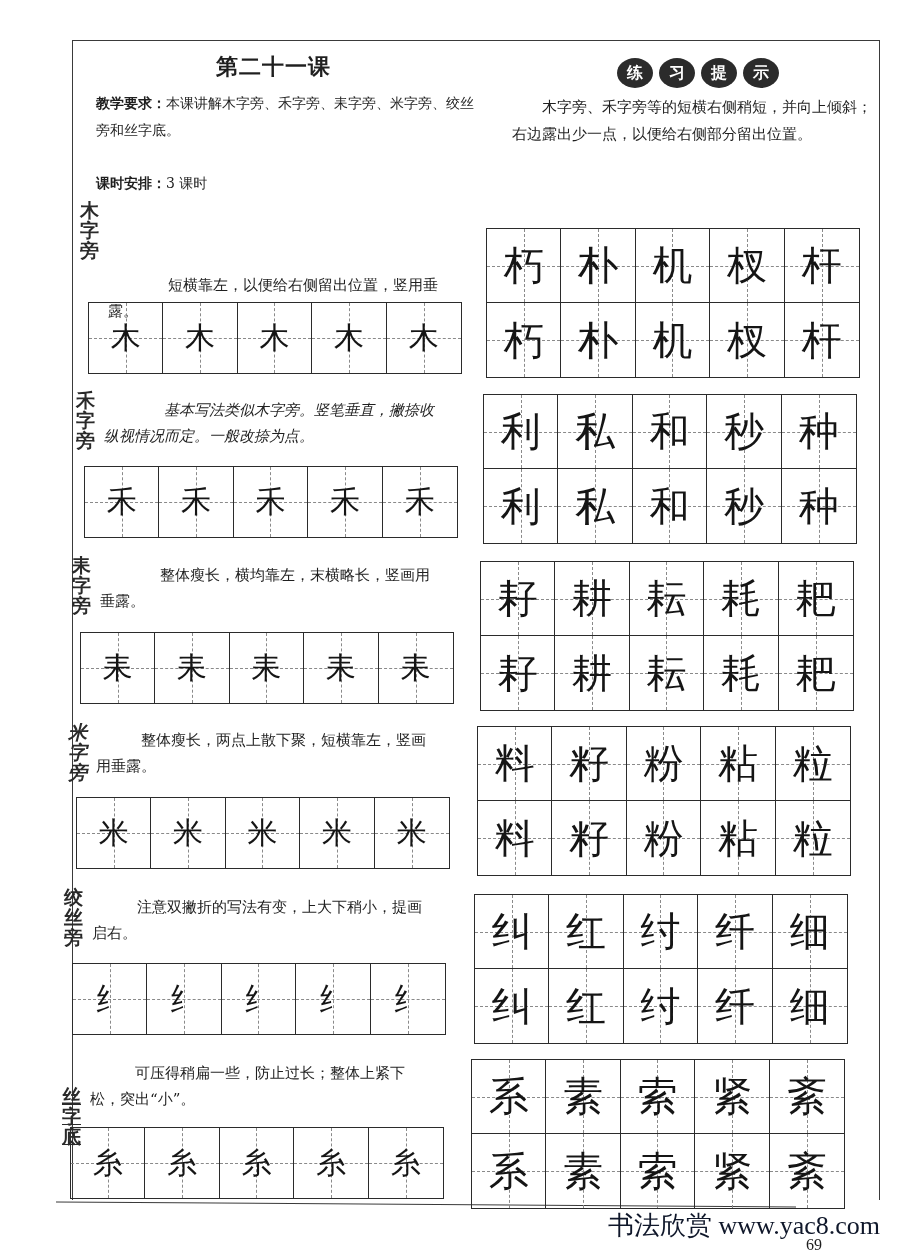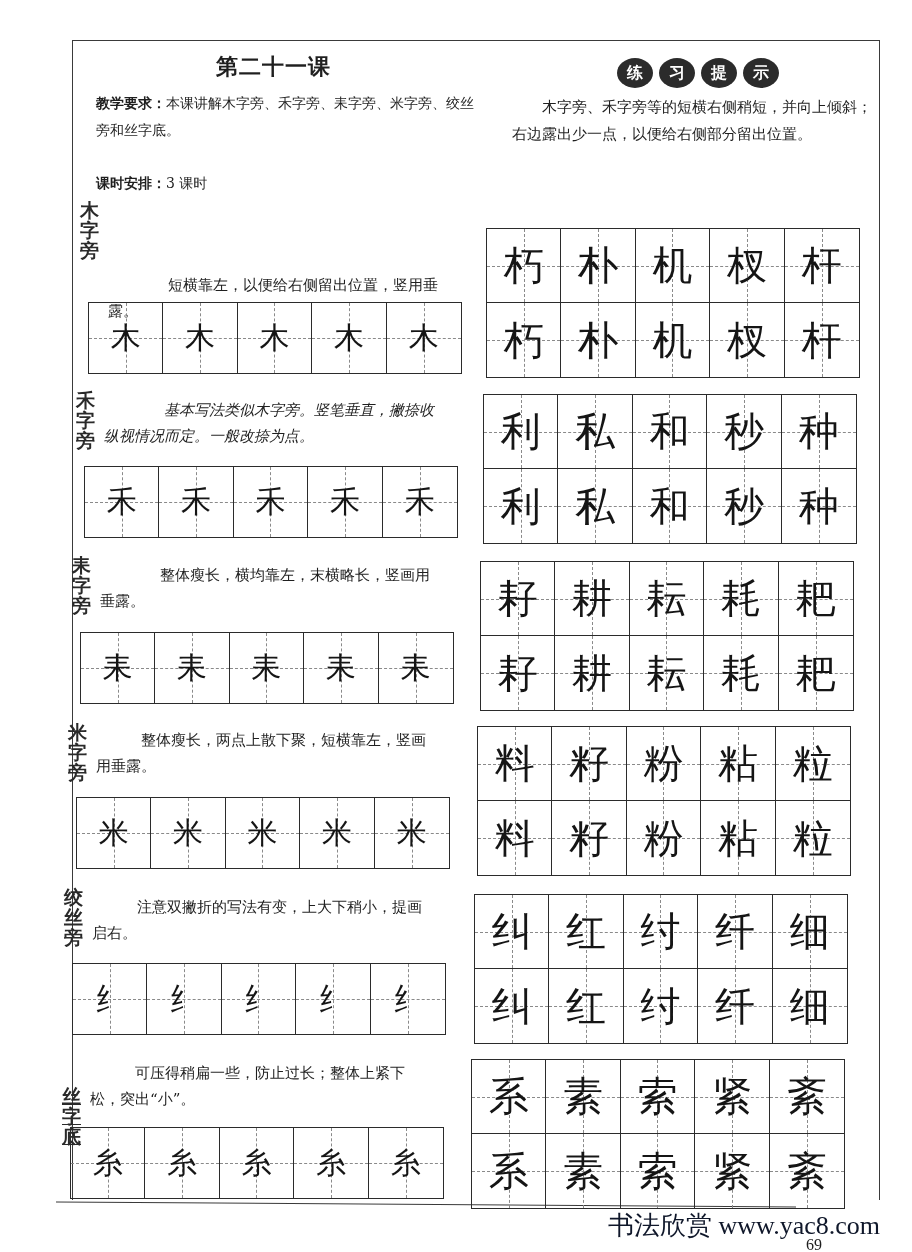--- a/index.html
+++ b/index.html
@@ -225,21 +225,21 @@
       <div class="cell">
         <span>耘</span>
       </div>
       <div class="cell">
         <span>耗</span>
       </div>
       <div class="cell">
         <span>耙</span>
       </div>
     </div>
-    <div class="section-label" style="left: 68px; top: 722px;">米字旁</div>
+    <div class="section-label" style="left: 68px; top: 722px; font-style: italic;">米字旁</div>
     <div class="section-desc in" style="left: 96px; top: 727px;">整体瘦长，两点上散下聚，短横靠左，竖画用垂露。</div>
     <div class="grid small-grid" style="left: 76px; top: 797px;">
       <div class="cell">
         <span>米</span>
       </div>
       <div class="cell">
         <span>米</span>
       </div>
       <div class="cell">
         <span>米</span>

